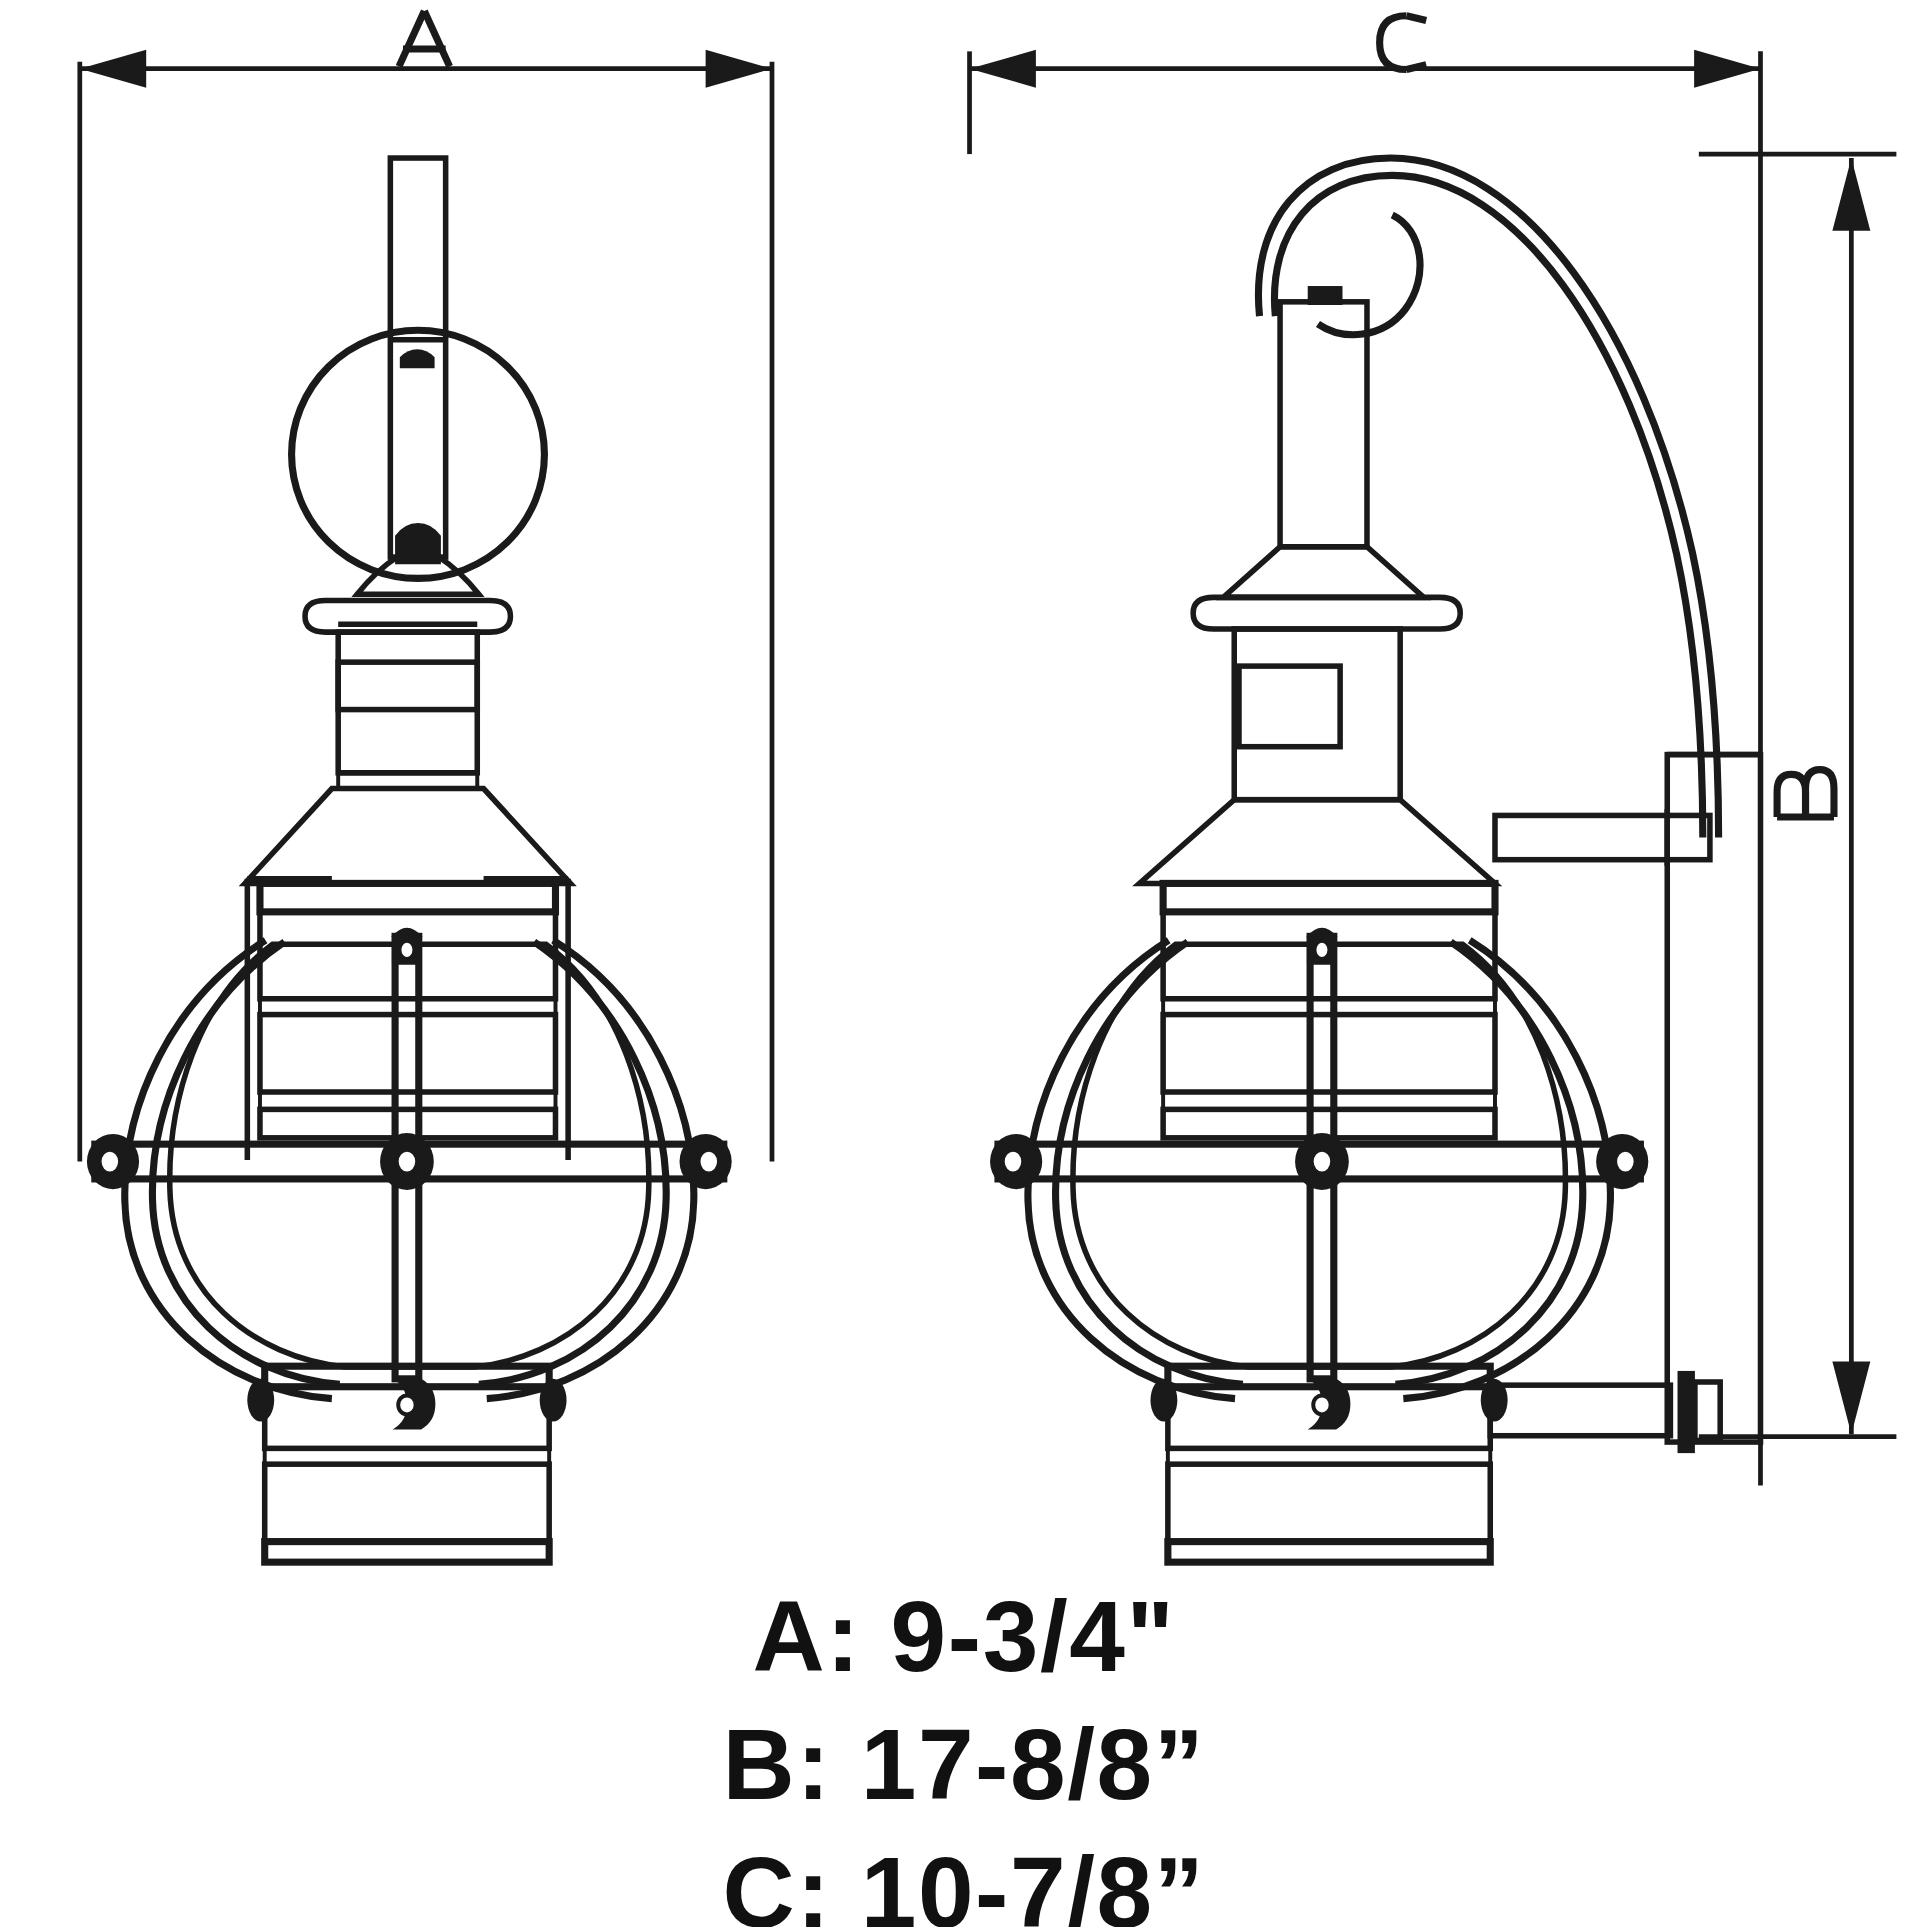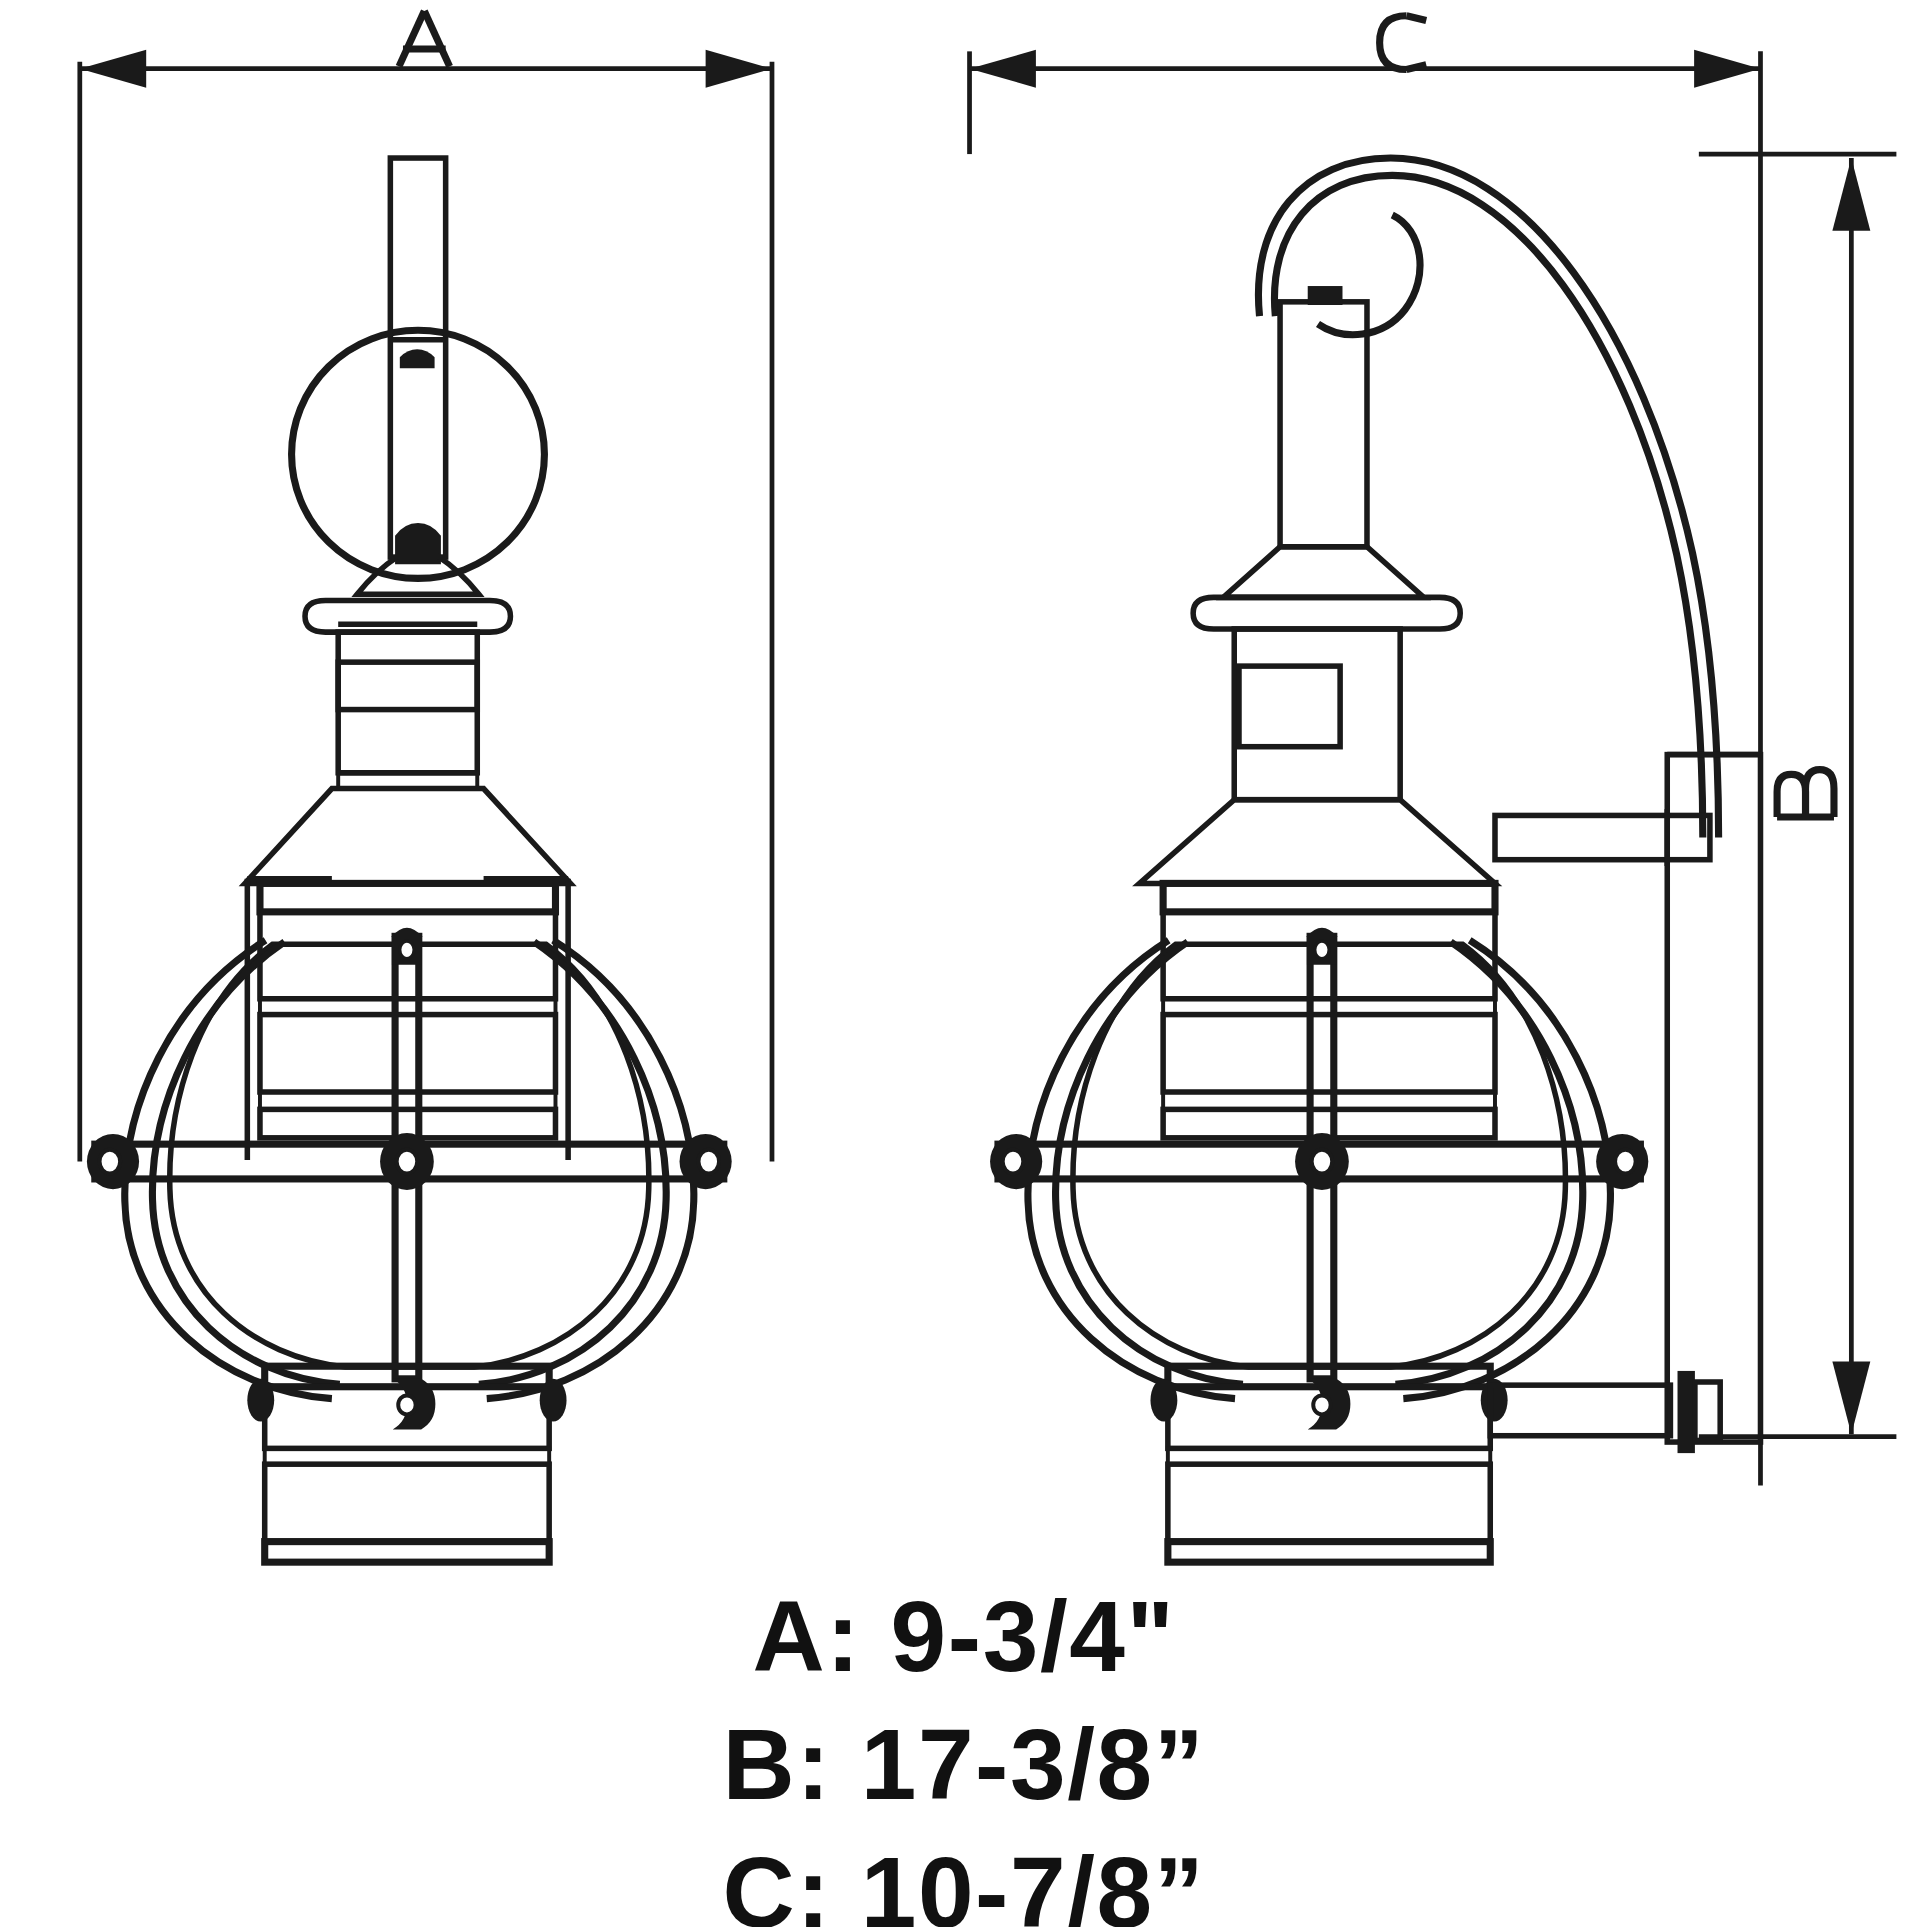--- a/index.html
+++ b/index.html
@@ -254,18 +254,18 @@
         <rect class="fillblk" x="2123" y="1735" width="22" height="104"></rect>
         <rect class="ln med" x="2145" y="1749" width="32" height="74"></rect>
       </g>
 
     </g>
 
   </svg>
 
   <div id="legend">
     <div class="legend-line">A: 9-3/4"</div>
-    <div class="legend-line">B: 17-3/8”</div>
+    <div class="legend-line">B: 17-8/8”</div>
     <div class="legend-line">C: 10-7/8”</div>
   </div>
 
 </div>
 
 
 </body></html>

